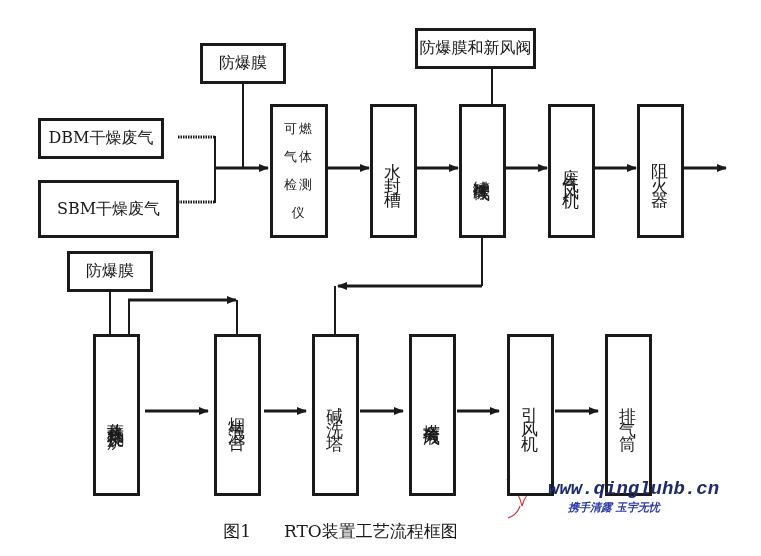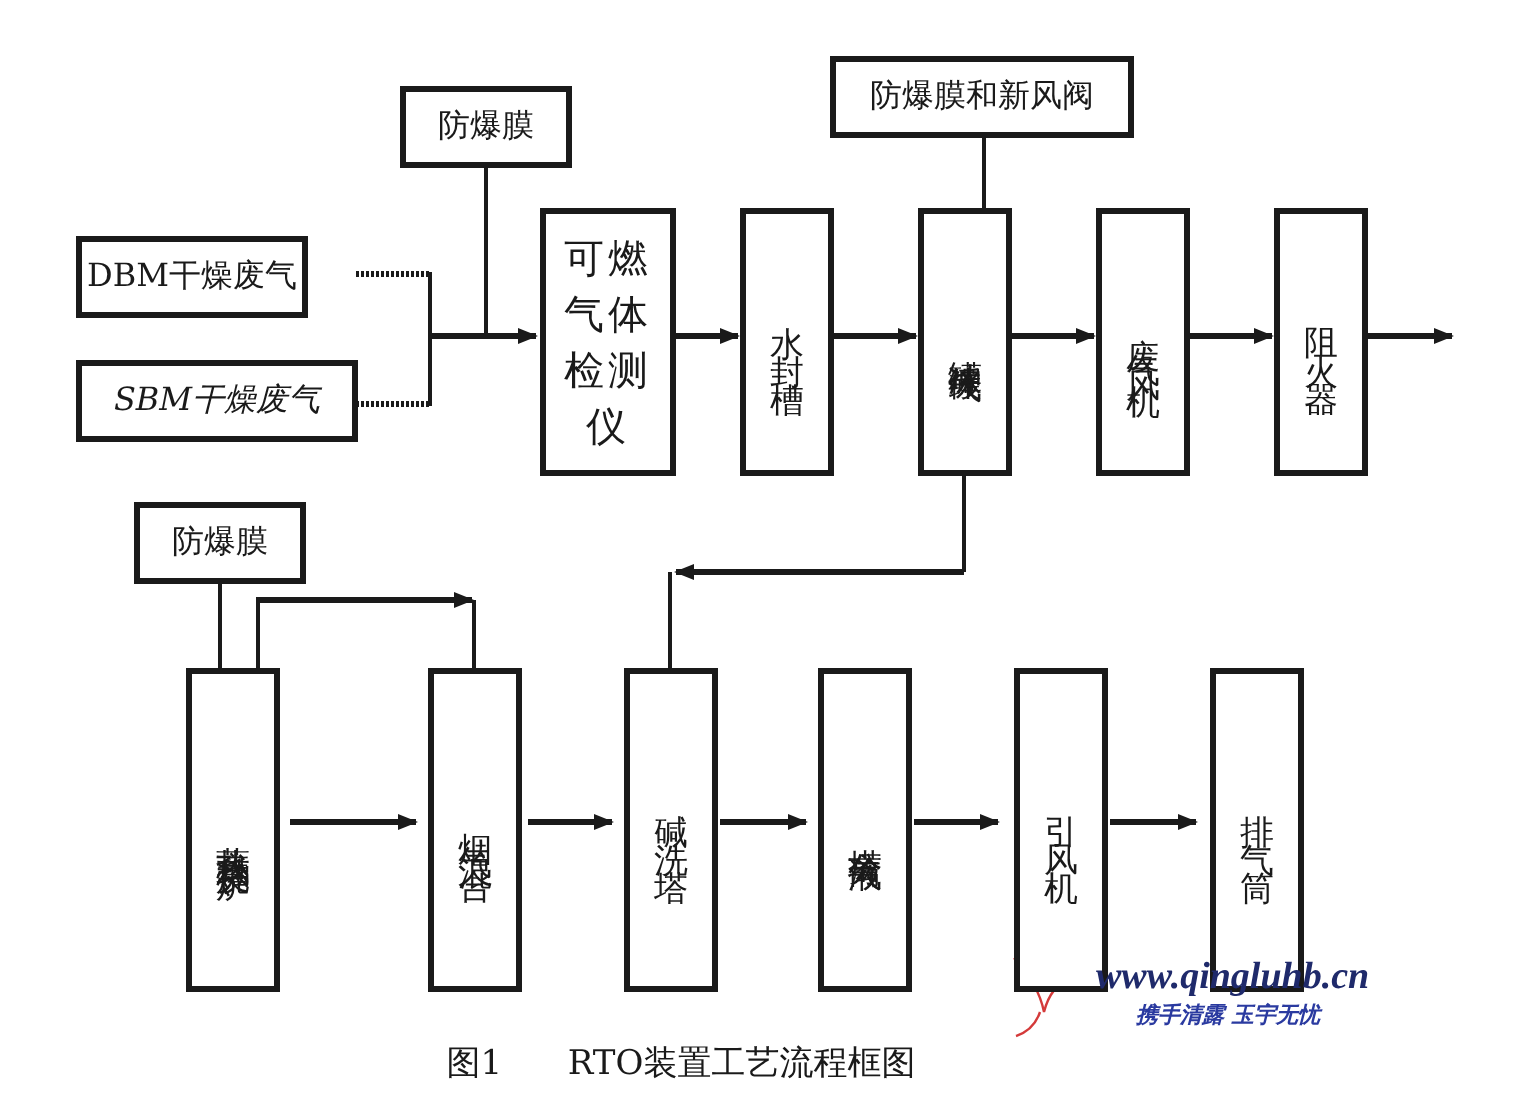--- a/index.html
+++ b/index.html
@@ -6,21 +6,21 @@
   body { width:761px; height:556px; position:relative; overflow:hidden;
          font-family:"DejaVu Serif", "Liberation Serif", serif; color:#1a1a1a; }
   .box { position:absolute; border:3px solid #1a1a1a; box-sizing:border-box; background:#fff;
          display:flex; align-items:center; justify-content:center; }
   .hbox { font-size:16px; white-space:nowrap; }
   .vbox { writing-mode:vertical-rl; text-orientation:upright; font-size:17px; letter-spacing:4px; }
   .vbox.tight { letter-spacing:-1px; }
   .vbox.wide { letter-spacing:14px; }
   svg.lines { position:absolute; left:0; top:0; }
   .caption { position:absolute; left:0; width:681px; top:520px; text-align:center; font-size:17px; }
-  .wm-url { position:absolute; left:548px; top:478px; font-family:Liberation Serif, serif; font-weight:bold;
+  .wm-url { position:absolute; left:548px; top:478px; font-family:Liberation Mono, monospace; font-weight:bold;
             font-style:italic; font-size:19px; color:#1f2a6b; }
   .wm-slogan { position:absolute; left:568px; top:500px; font-family:"DejaVu Sans", sans-serif; font-weight:bold;
                font-style:italic; font-size:11px; color:#2a3aa0; }
 </style>
 </head>
 <body>
 
 <svg class="lines" width="761" height="556">
   <defs>
     <marker id="ah" markerWidth="10" markerHeight="8" refX="9" refY="4" orient="auto" markerUnits="userSpaceOnUse">
@@ -62,26 +62,26 @@
   </g>
 
   <g stroke="#d43a3a" fill="none" stroke-width="1.2">
     <path d="M507,479 C515,488 520,496 522,506 C524,498 528,492 535,490"></path>
     <path d="M510,482 C518,480 524,486 527,492"></path>
     <path d="M520,506 C518,512 514,516 508,518"></path>
     <circle cx="537" cy="489" r="1.5"></circle>
   </g>
 </svg>
 
-<div class="box hbox" style="left:38px;top:118px;width:116px;height:41px;">DBM干燥废气</div>
-<div class="box hbox" style="left:38px;top:180px;width:141px;height:41px;font-style:italic;">SBM干燥废气</div>
+<div class="box hbox" style="left:38px;top:118px;width:126px;height:41px;">DBM干燥废气</div>
+<div class="box hbox" style="left:38px;top:180px;width:141px;height:58px;">SBM干燥废气</div>
 <div class="box hbox" style="left:200px;top:43px;width:86px;height:41px;">防爆膜</div>
-<div class="box hbox" style="left:415px;top:28px;width:152px;height:41px;">防爆膜和新风阀</div>
+<div class="box hbox" style="left:415px;top:28px;width:121px;height:41px;">防爆膜和新风阀</div>
 
-<div class="box vbox" style="left:270px;top:104px;width:68px;height:134px;font-size:20px;letter-spacing:2px;writing-mode:horizontal-tb;flex-wrap:wrap;padding:0 6px;text-align:center;line-height:28px;">可燃气体检测仪</div>
+<div class="box vbox" style="left:270px;top:104px;width:58px;height:134px;font-size:13px;letter-spacing:2px;writing-mode:horizontal-tb;flex-wrap:wrap;padding:0 6px;text-align:center;line-height:28px;">可燃气体检测仪</div>
 <div class="box vbox wide" style="left:370px;top:104px;width:47px;height:134px;">水封槽</div>
 <div class="box vbox tight" style="left:459px;top:104px;width:47px;height:134px;">气体缓冲罐</div>
 <div class="box vbox wide" style="left:548px;top:104px;width:47px;height:134px;letter-spacing:8px;">废气风机</div>
 <div class="box vbox wide" style="left:637px;top:104px;width:47px;height:134px;">阻火器</div>
 
 <div class="box hbox" style="left:67px;top:251px;width:86px;height:41px;">防爆膜</div>
 
 <div class="box vbox" style="left:93px;top:334px;width:47px;height:162px;letter-spacing:2px;">蓄热式焚烧炉</div>
 <div class="box vbox" style="left:214px;top:334px;width:47px;height:162px;letter-spacing:6px;">烟气混合</div>
 <div class="box vbox wide" style="left:312px;top:334px;width:47px;height:162px;">碱洗塔</div>

